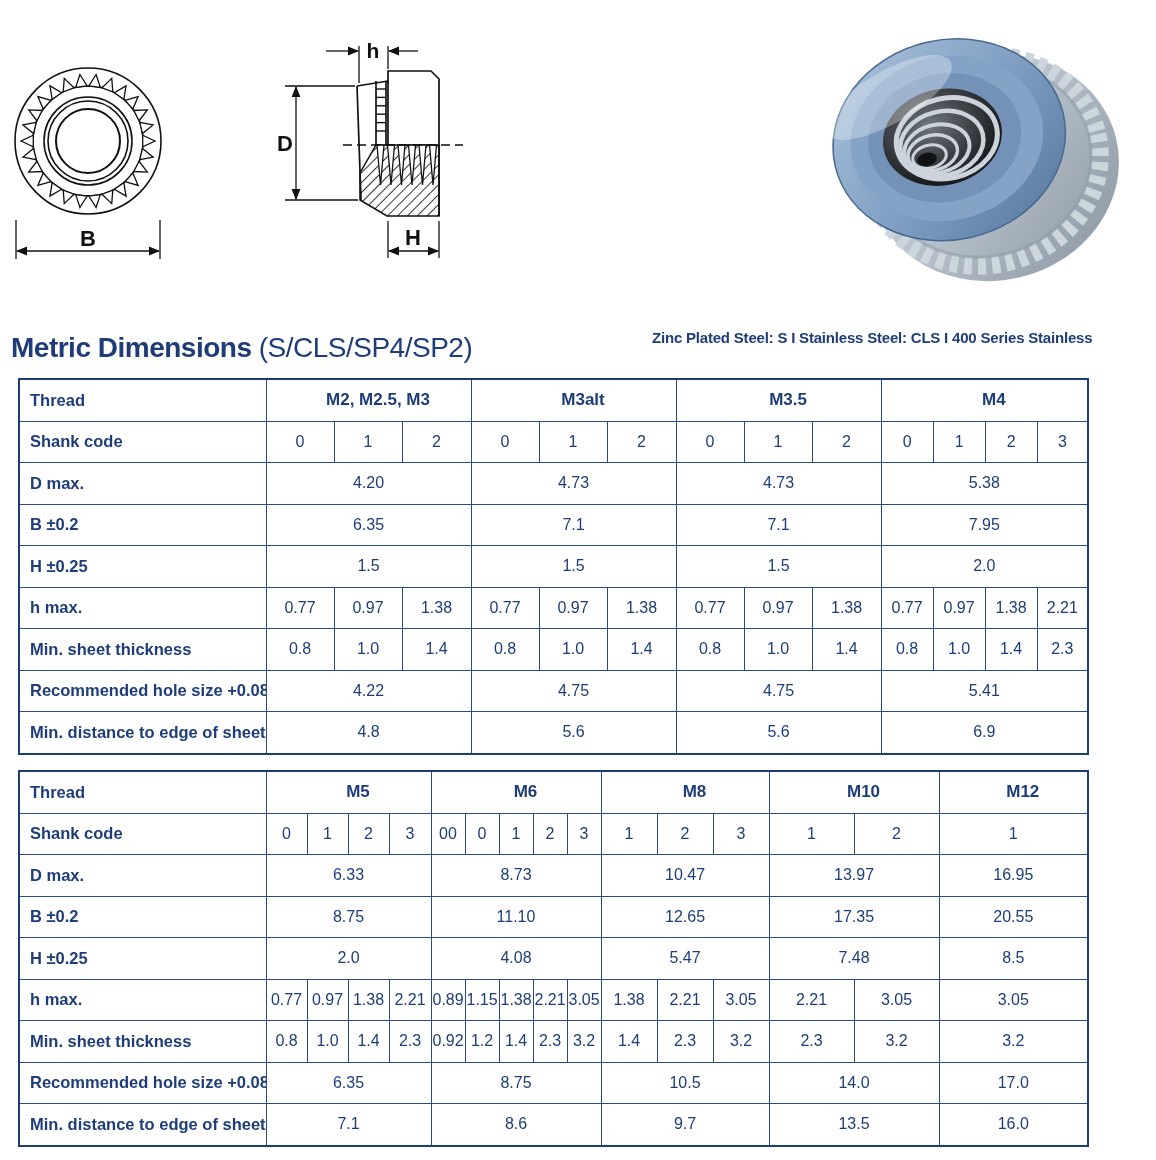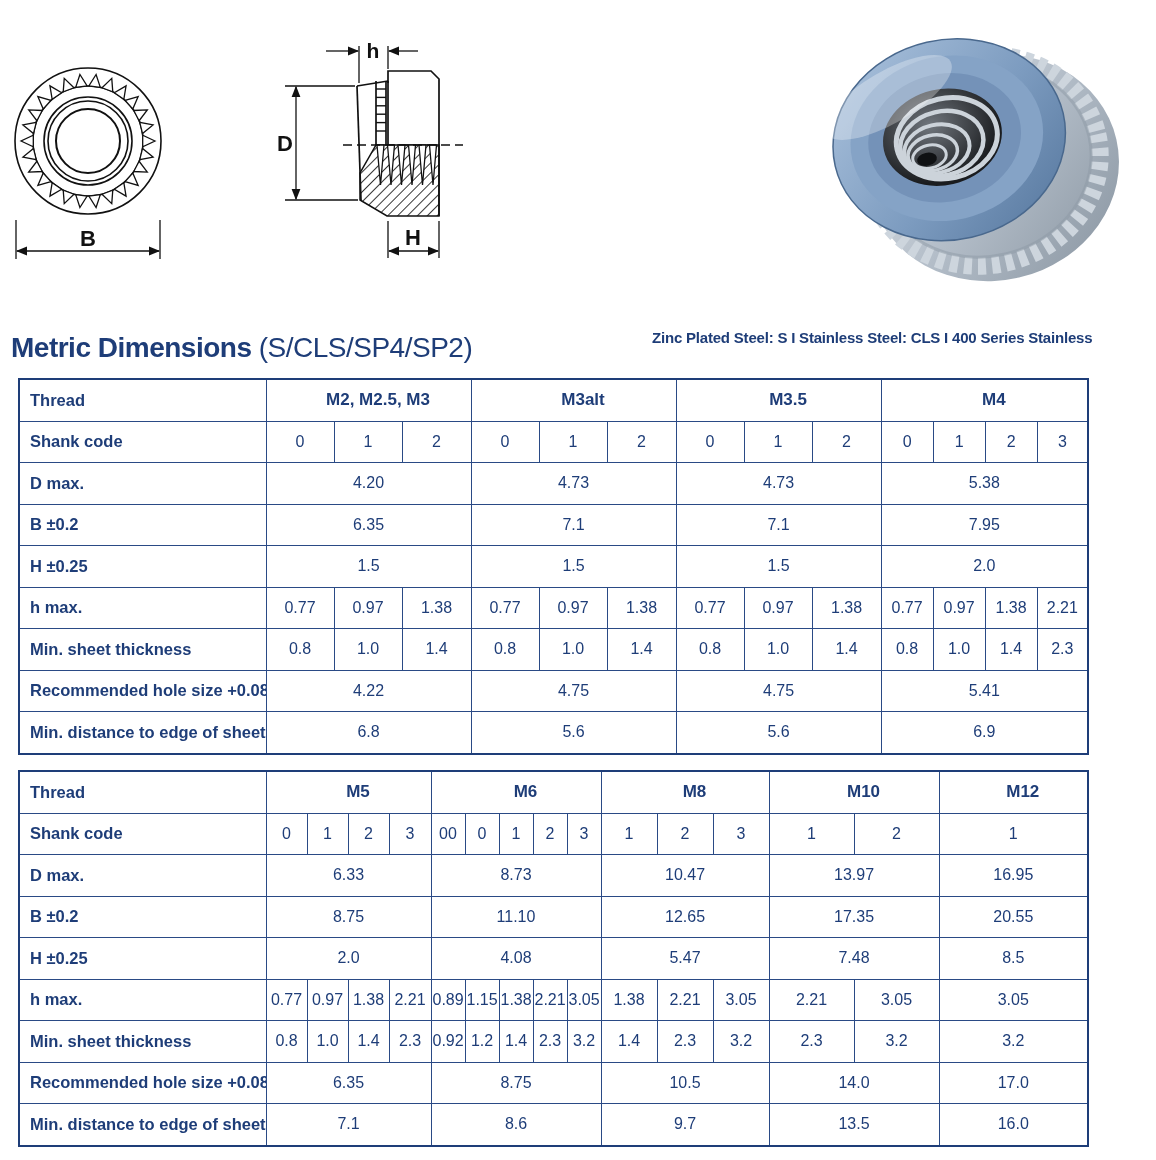--- a/index.html
+++ b/index.html
@@ -284,21 +284,21 @@
       </tr>
       <tr>
         <td class="row-label">Recommended hole size +0.08</td>
         <td colspan="3">4.22</td>
         <td colspan="3">4.75</td>
         <td colspan="3">4.75</td>
         <td colspan="4">5.41</td>
       </tr>
       <tr>
         <td class="row-label">Min. distance to edge of sheet</td>
-        <td colspan="3">6.8</td>
+        <td colspan="3">4.8</td>
         <td colspan="3">5.6</td>
         <td colspan="3">5.6</td>
         <td colspan="4">6.9</td>
       </tr>
     </tbody>
   </table>
 <table id="table2" class="dim abs">
     <colgroup>
       <col style="width: 247px;">
       <col style="width: 41px;">

